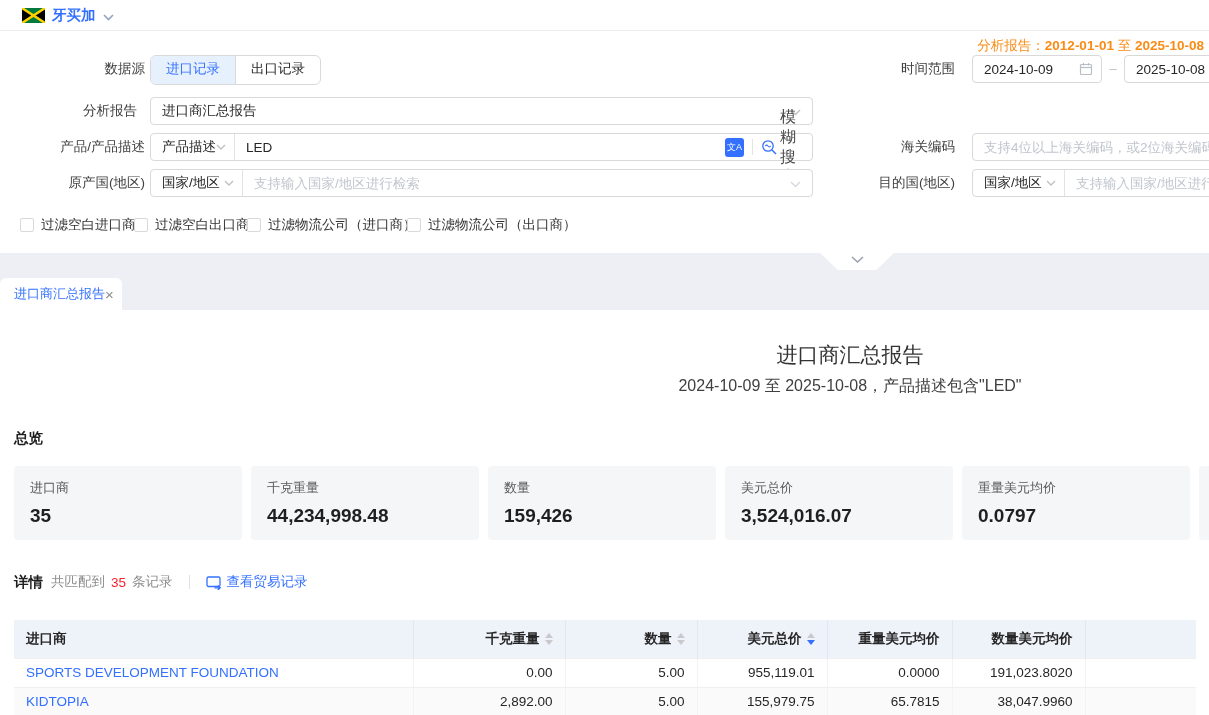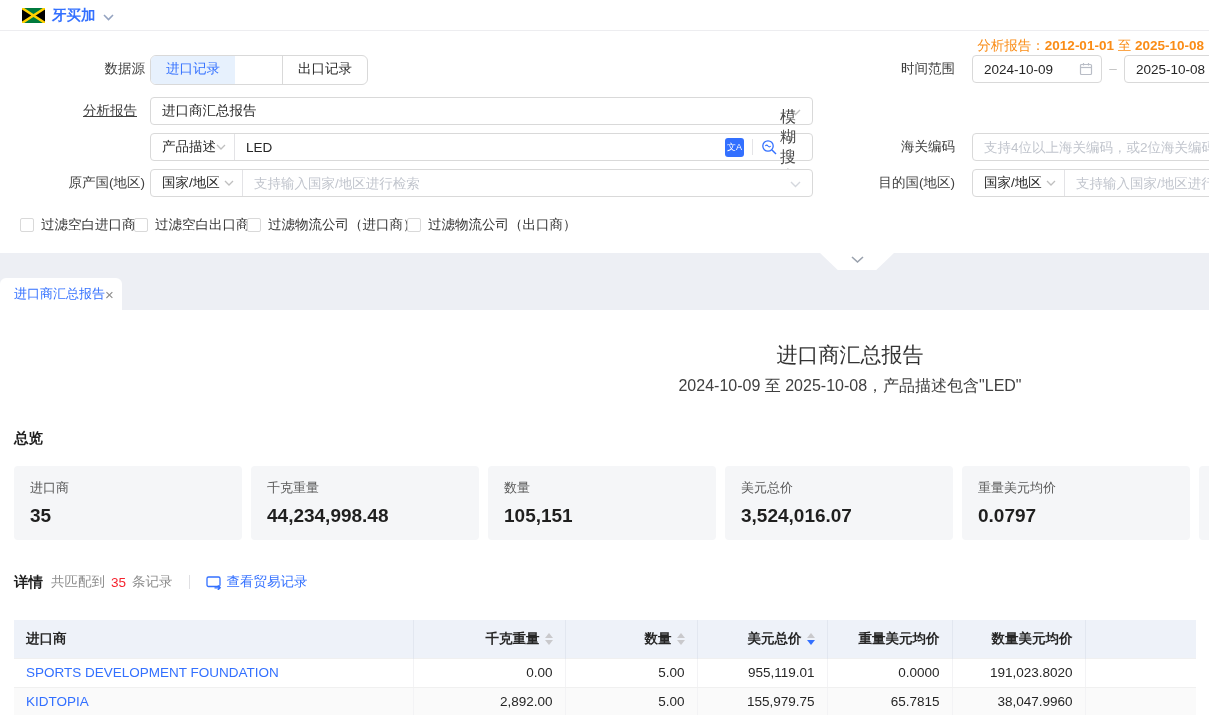--- a/index.html
+++ b/index.html
@@ -14,21 +14,21 @@
   
   .box{position:absolute;height:28px;border:1px solid #d9d9d9;border-radius:4px;background:#fff;
        box-sizing:border-box;display:flex;align-items:center;}
   .box input{border:none;outline:none;background:transparent;font:inherit;color:#262626;flex:1;min-width:0;padding:0 12px 0 11px;}
   .box input::placeholder{color:#c1c5cd;}
   .sub-select{display:flex;align-items:center;justify-content:space-between;height:100%;padding:0 8px 0 11px;
               border-right:1px solid #e3e3e6;color:#262626;white-space:nowrap;}
   .sel-value{padding-left:11px;color:#262626;}
   .chev{flex:none;}
   
-  .seg{position:absolute;height:28px;display:inline-flex;border:1px solid #d9d9d9;border-radius:6px;overflow:hidden;background:#fff;gap:47px;}
+  .seg{position:absolute;height:28px;display:inline-flex;border:1px solid #d9d9d9;border-radius:6px;overflow:hidden;background:#fff;}
   .seg-item{padding:0 15px;line-height:26px;color:#262626;cursor:pointer;white-space:nowrap;}
   .seg-item.active{background:#e7f1fd;color:#3370ff;}
   .seg-item + .seg-item{border-left:1px solid #d9d9d9;}
   
   .update-range{position:absolute;top:37px;right:5px;color:#fa8c16;font-size:13.5px;white-space:nowrap;}
   .update-range b{font-weight:700;}
   
   .trans-icon{width:19px;height:19px;border-radius:3px;background:#3370ff;color:#fff;font-size:9px;
               display:flex;align-items:center;justify-content:center;flex:none;letter-spacing:0;}
   .v-div{width:1px;height:16px;background:#e4e4e7;flex:none;}
@@ -124,30 +124,31 @@
         <line x1="4.5" y1="1" x2="4.5" y2="3.5"></line>
           <line x1="9.5" y1="1" x2="9.5" y2="3.5"></line>
       </svg>
     </span>
   </div>
   <div class="f-label" style="top:55px;left:1105px;width:16px;text-align:center;color:#bfbfbf;">–</div>
   <div class="box" style="top:55px;left:1124px;width:130px;">
     <input readonly="" value="2025-10-08" style="">
   </div>
 
-  <div class="f-label" style="top:97px;left:37px;width:100px;text-decoration:underline;">分析报告</div>
+  <div class="f-label" style="top:97px;left:37px;width:100px;">分析报告</div>
   <div class="box" style="top:97px;left:150px;width:663px;justify-content:space-between;">
     <span class="sel-value">进口商汇总报告</span>
     <span class="chev" style="margin-right:11px;">
       <svg width="11" height="7" viewBox="0 0 11 7">
           <polyline points="1,1 5.5,5.5 10,1" fill="none" stroke="#bfbfbf" stroke-width="1.4"></polyline>
         </svg>
     </span>
   </div>
 
+  <div class="f-label" style="top:133px;left:18px;width:127px;">产品/产品描述</div>
   <div class="box" style="top:133px;left:150px;width:663px;">
     <div class="sub-select" style="width:84px;box-sizing:border-box;">
       <span>产品描述</span>
       <svg width="10" height="6" viewBox="0 0 10 6">
           <polyline points="1,1 5,5 9,1" fill="none" stroke="#bfbfbf" stroke-width="1.3"></polyline>
         </svg>
     </div>
     <input value="LED" style="">
     <div class="trans-icon">文A</div>
     <div class="v-div" style="margin:0 8px;"></div>
@@ -234,21 +235,21 @@
     <div class="card">
       <div class="c-label">进口商</div>
       <div class="c-value">35</div>
     </div>
     <div class="card">
       <div class="c-label">千克重量</div>
       <div class="c-value">44,234,998.48</div>
     </div>
     <div class="card">
       <div class="c-label">数量</div>
-      <div class="c-value">105,151</div>
+      <div class="c-value">159,426</div>
     </div>
     <div class="card">
       <div class="c-label">美元总价</div>
       <div class="c-value">3,524,016.07</div>
     </div>
     <div class="card">
       <div class="c-label">重量美元均价</div>
       <div class="c-value">0.0797</div>
     </div>
     <div class="card">

